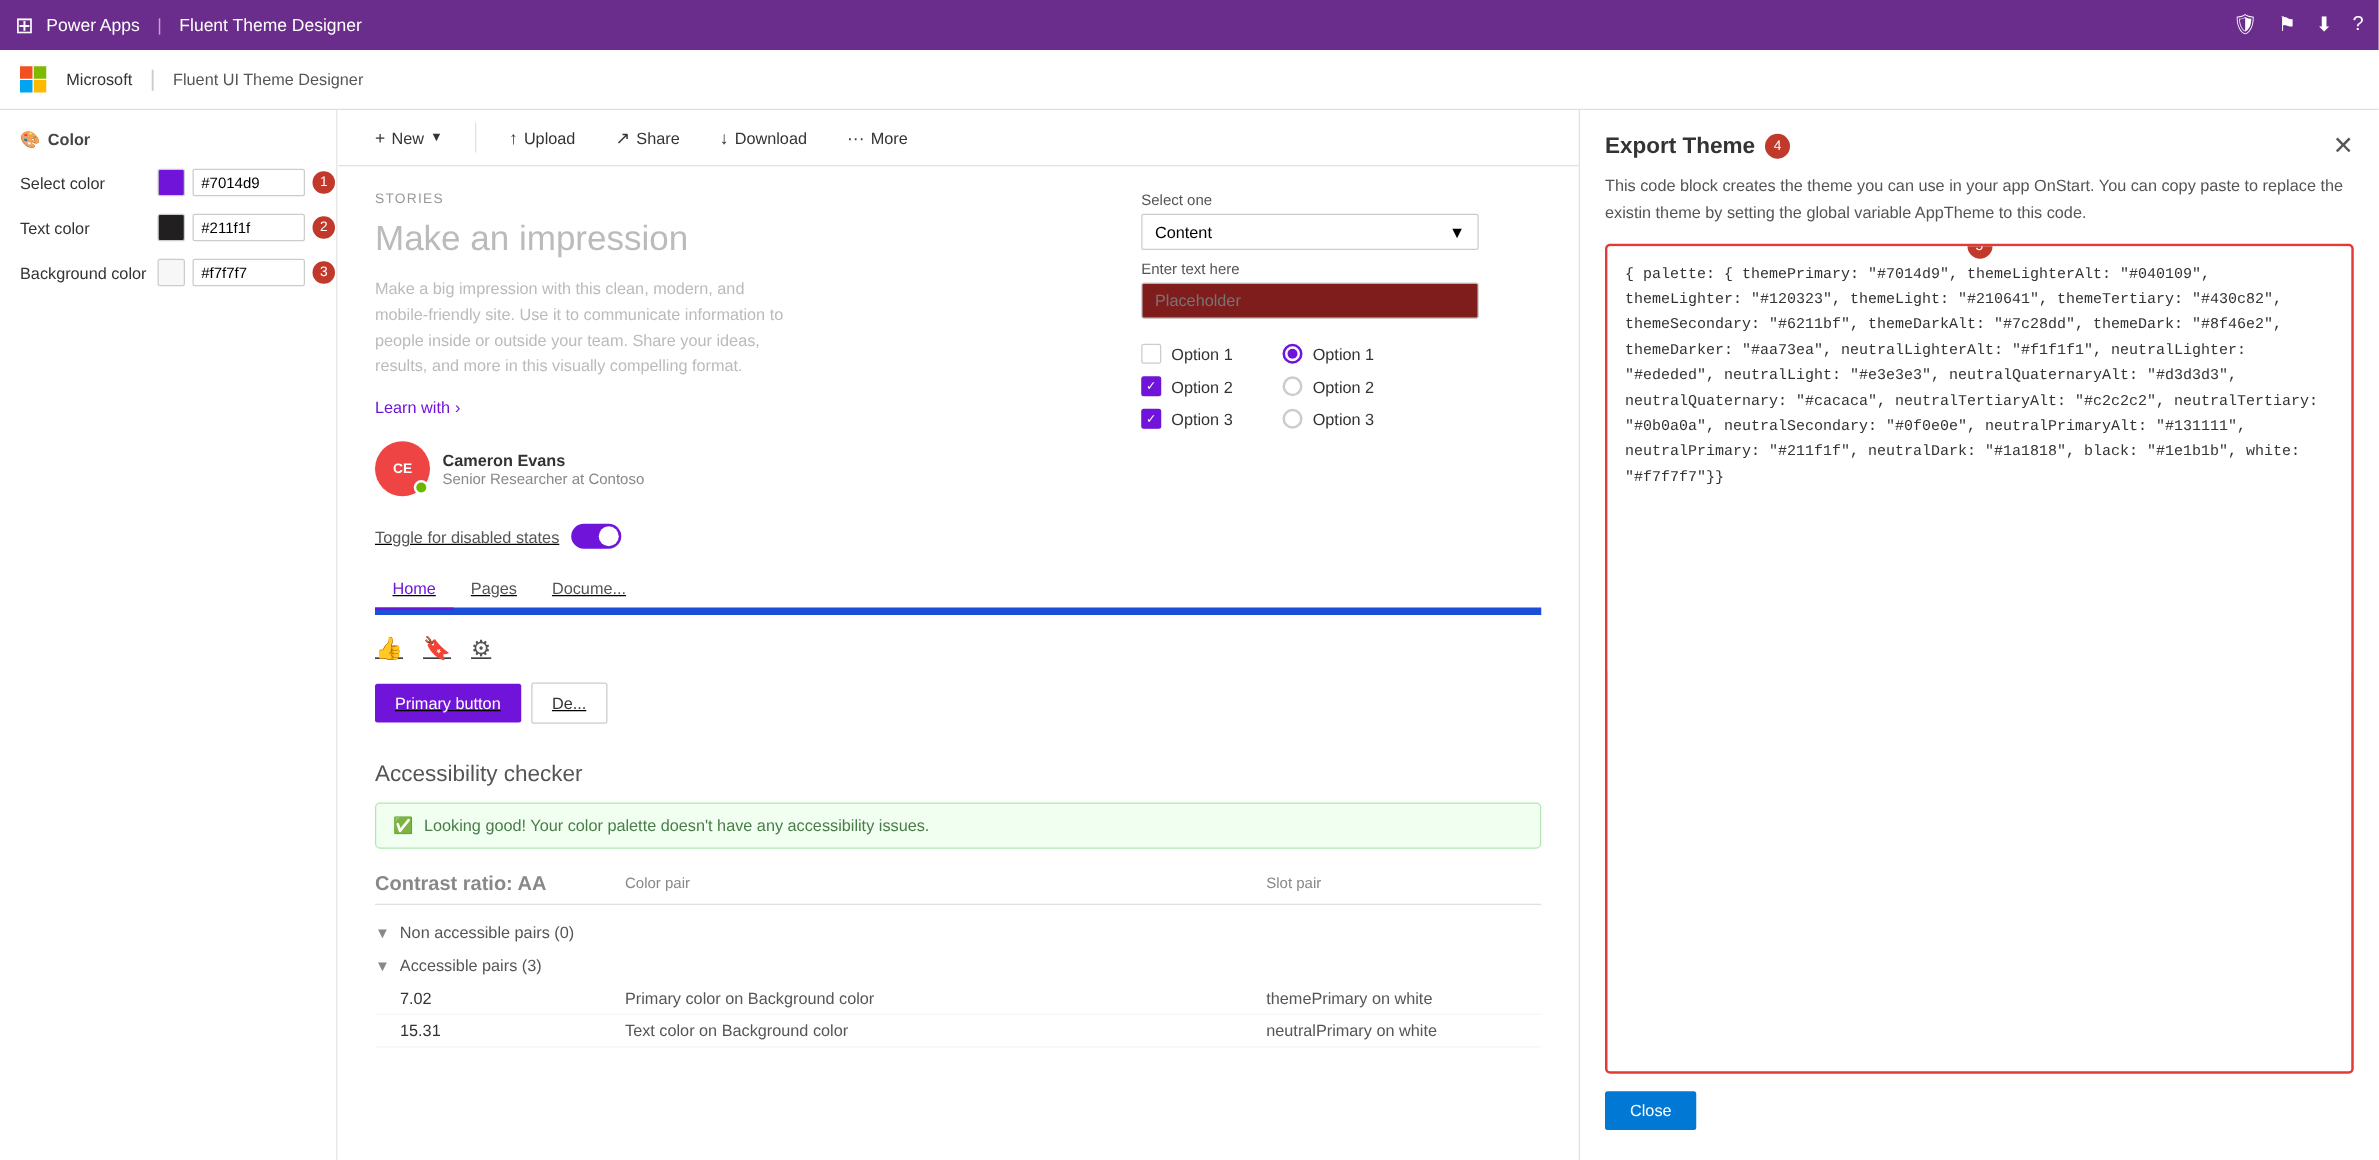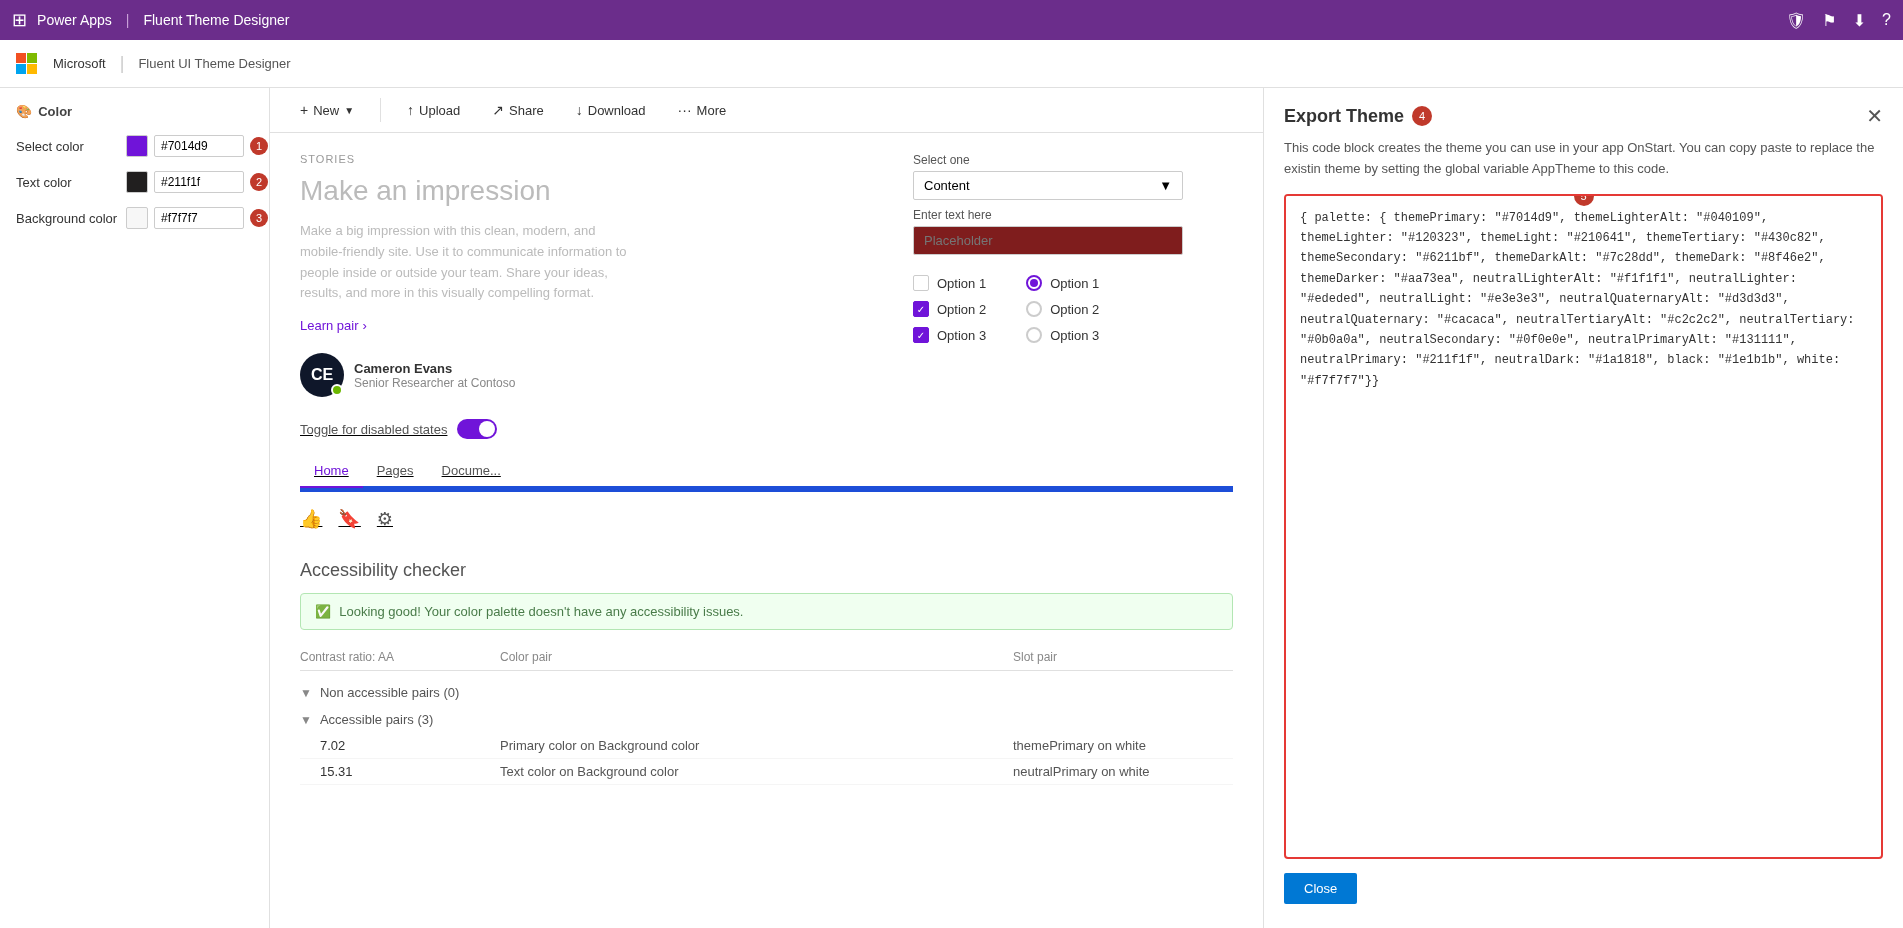--- a/index.html
+++ b/index.html
@@ -133,23 +133,23 @@
     .toolbar-btn .icon { font-size: 14px; }
     .toolbar-separator { width: 1px; height: 24px; background: #e0e0e0; margin: 0 4px; }
     .stories-label { font-size: 11px; color: #999; letter-spacing: 1px; text-transform: uppercase; margin-bottom: 10px; }
     .hero-title { font-size: 28px; color: #bbb; font-weight: 300; margin-bottom: 14px; }
     .hero-body { font-size: 13px; color: #bbb; line-height: 1.6; margin-bottom: 14px; max-width: 340px; }
     .learn-more { font-size: 13px; color: #7014d9; cursor: pointer; display: flex; align-items: center; gap: 4px; }
 
     .profile-row { display: flex; align-items: center; gap: 10px; margin-top: 20px; }
     .avatar {
       width: 44px; height: 44px; border-radius: 50%;
-      background: #0f172a;
+      background: #ef4444;
       display: flex; align-items: center; justify-content: center;
-      font-size: 16px; font-weight: 600; color: #fff;
+      font-size: 11px; font-weight: 600; color: #fff;
       position: relative;
     }
     .avatar-badge {
       position: absolute; bottom: 1px; right: 1px;
       width: 12px; height: 12px; background: #6bb700; border-radius: 50%; border: 2px solid #fff;
     }
     .profile-name { font-size: 13px; font-weight: 600; color: #333; }
     .profile-title { font-size: 12px; color: #888; }
 
     
@@ -255,21 +255,21 @@
       gap: 8px;
       margin-bottom: 14px;
     }
     .acc-table-header {
       display: flex;
       padding: 6px 0;
       border-bottom: 1px solid #e0e0e0;
       margin-bottom: 8px;
       gap: 0;
     }
-    .acc-col-1 { width: 200px; font-size: 12px; color: #888; }
+    .acc-col-1 { width: 200px; font-size: 16px; color: #888; font-weight: bold; }
     .acc-col-2 { flex: 1; font-size: 12px; color: #888; }
     .acc-col-3 { width: 220px; font-size: 12px; color: #888; }
     .acc-section-row {
       display: flex;
       align-items: center;
       padding: 6px 0;
       gap: 8px;
       cursor: pointer;
     }
     .acc-section-label { font-size: 13px; color: #555; }
@@ -431,21 +431,21 @@
       </button>
     </div>
 
     <div class="preview-two-col">
 
       <div class="preview-left-col">
         <div class="stories-label">STORIES</div>
         <div class="hero-title">Make an impression</div>
         <div class="hero-body">Make a big impression with this clean, modern, and mobile-friendly site. Use it to communicate information to people inside or outside your team. Share your ideas, results, and more in this visually compelling format.</div>
         <div class="learn-more">
-          <span>Learn pair</span>
+          <span>Learn with</span>
           <span>›</span>
         </div>
 
         <div class="profile-row">
           <div class="avatar">
             <span>CE</span>
             <div class="avatar-badge"></div>
           </div>
           <div>
             <div class="profile-name">Cameron Evans</div>
@@ -516,20 +516,24 @@
         <div class="tab-item">Pages</div>
         <div class="tab-item">Docume...</div>
       </div>
 
       <div class="icons-row">
         <span class="icon-btn active">👍</span>
         <span class="icon-btn">🔖</span>
         <span class="icon-btn">⚙</span>
       </div>
 
+      <div class="btn-row">
+        <button class="primary-btn">Primary button</button>
+        <button class="default-btn">De...</button>
+      </div>
     </div>
 
     <div class="accessibility-section">
       <div class="acc-title">Accessibility checker</div>
       <div class="acc-success">
         <span>✅</span>
         <span>Looking good! Your color palette doesn't have any accessibility issues.</span>
       </div>
       <div class="acc-table-header">
         <div class="acc-col-1">Contrast ratio: AA</div>

